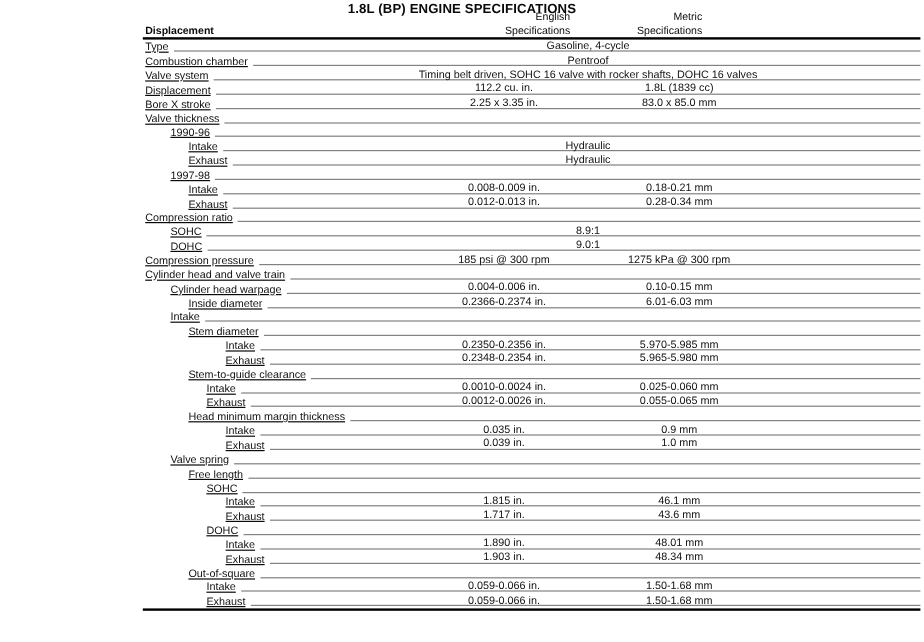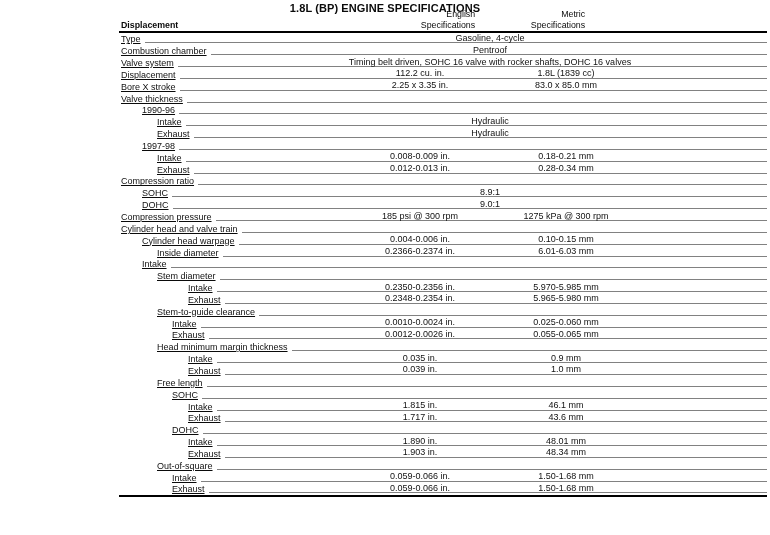--- a/index.html
+++ b/index.html
@@ -228,20 +228,25 @@
           <span class="val met">0.9 mm</span>
         </div>
         <div class="row">
           <span class="spacer" style="width:69px"></span>
           <span class="label">Exhaust</span>
           <span class="lead"></span>
           <span class="val eng">0.039 in.</span>
           <span class="val met">1.0 mm</span>
         </div>
         <div class="row">
+          <span class="spacer" style="width:23px"></span>
+          <span class="label">Valve spring</span>
+          <span class="lead"></span>
+        </div>
+        <div class="row">
           <span class="spacer" style="width:38px"></span>
           <span class="label">Free length</span>
           <span class="lead"></span>
         </div>
         <div class="row">
           <span class="spacer" style="width:53px"></span>
           <span class="label">SOHC</span>
           <span class="lead"></span>
         </div>
         <div class="row">

